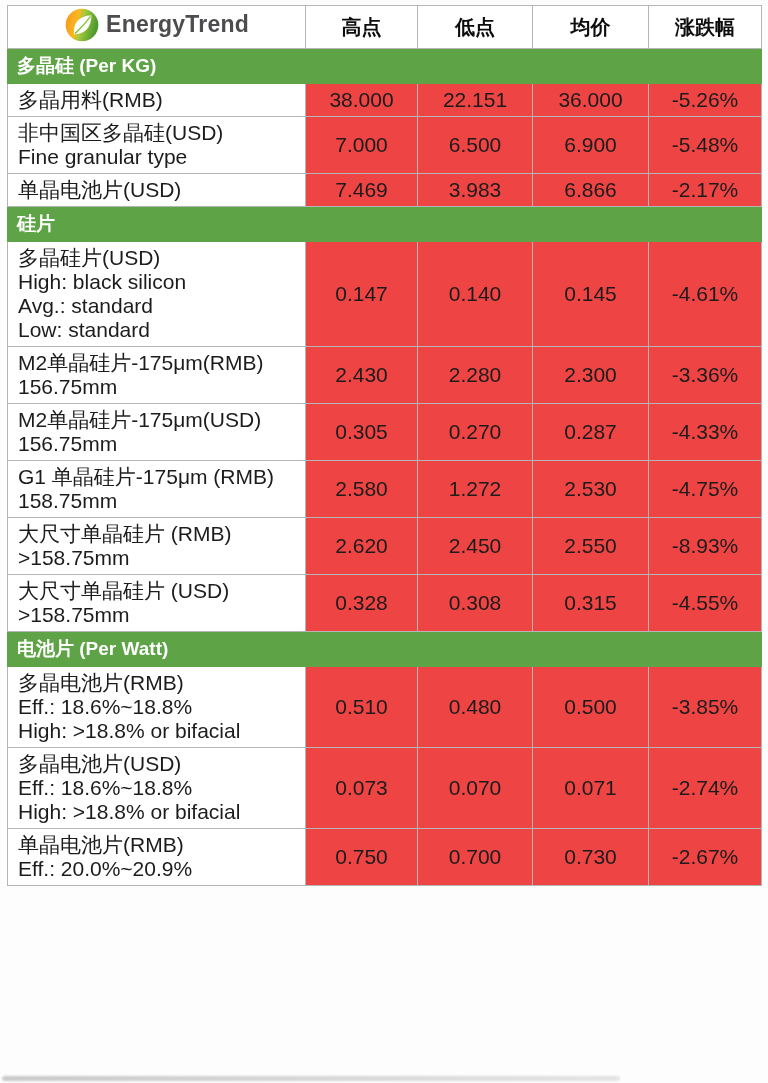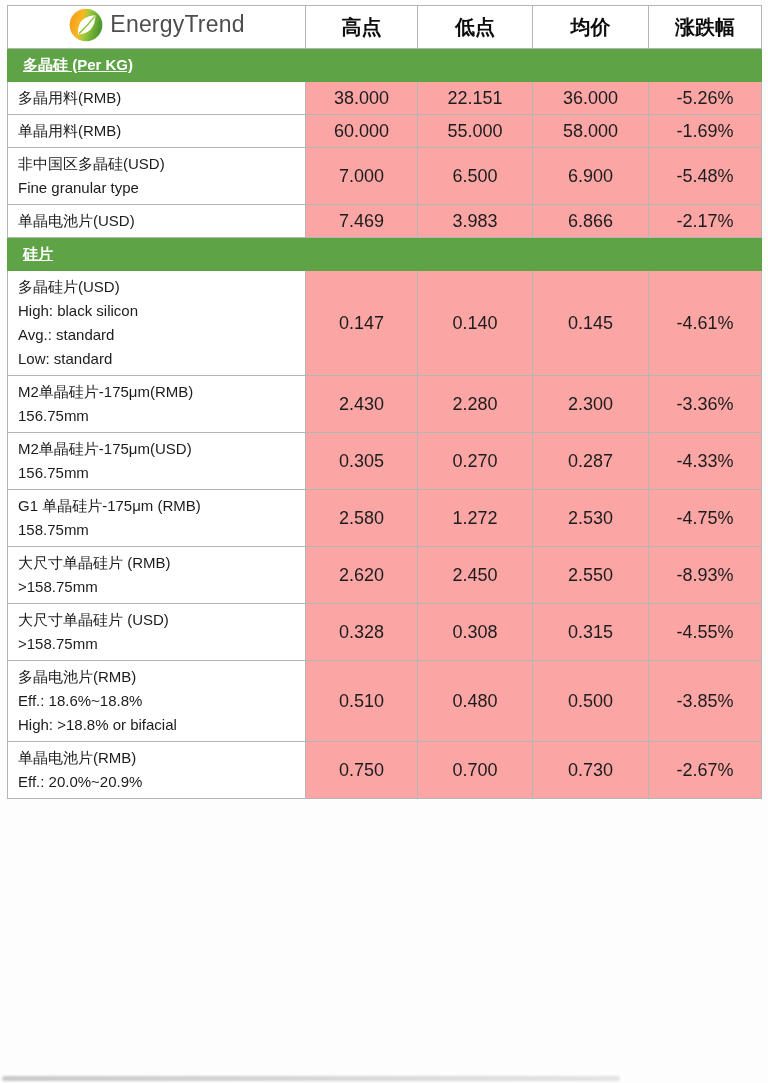--- a/index.html
+++ b/index.html
@@ -15,36 +15,36 @@
     border:1px solid #b5b5b5;
   }
   
   .price-table thead th {
     height:42px; text-align:center; vertical-align:middle;
     font-size:20px; font-weight:bold; color:#0d0d0d; background:#ffffff;
     padding:0;
   }
   th.logo-cell { text-align:center; }
   .logo-wrap { display:inline-flex; align-items:center; gap:6px; }
-  .logo-text { font-size:23px; font-weight:normal; color:#4d4d4f; letter-spacing:0.2px; }
+  .logo-text { font-size:23px; font-weight:bold; color:#4d4d4f; letter-spacing:0.2px; }
   
   tr.section-row td {
     background:#5ea447; color:#ffffff;
-    font-size:15px; font-weight:600;
-    padding:4px 15px; border:1px solid #5ea447;
-    height:24px; vertical-align:middle;text-decoration:underline;
+    font-size:19px; font-weight:600;
+    padding:4px 9px; border:1px solid #5ea447;
+    height:24px; vertical-align:middle;
   }
   
   td.label-cell {
     text-align:left; padding:4px 10px; vertical-align:middle;
-    font-size:15px; color:#1c1c1c; line-height:24px; background:#ffffff;
+    font-size:21px; color:#1c1c1c; line-height:24px; background:#ffffff;
   }
   td.value-cell {
     text-align:center; vertical-align:middle;
-    font-size:18px; color:#1c1c1c; background:#fca5a5;
+    font-size:21px; color:#1c1c1c; background:#ef4444;
   }
   
   .bottom-shadow {
     position:absolute; left:2px; top:1076px; width:618px; height:5px;
     background:linear-gradient(to right,#9f9f9f,#cfcfcf);
     opacity:.55; filter:blur(1px); border-radius:3px;
   }
 </style>
 </head>
 <body>
@@ -92,29 +92,20 @@
           <td class="label-cell">
             <div>多晶用料(RMB)</div>
           </td>
           <td class="value-cell">38.000</td>
           <td class="value-cell">22.151</td>
           <td class="value-cell">36.000</td>
           <td class="value-cell">-5.26%</td>
         </tr>
         <tr>
           <td class="label-cell">
-            <div>单晶用料(RMB)</div>
-          </td>
-          <td class="value-cell">60.000</td>
-          <td class="value-cell">55.000</td>
-          <td class="value-cell">58.000</td>
-          <td class="value-cell">-1.69%</td>
-        </tr>
-        <tr>
-          <td class="label-cell">
             <div>非中国区多晶硅(USD)</div>
             <div>Fine granular type</div>
           </td>
           <td class="value-cell">7.000</td>
           <td class="value-cell">6.500</td>
           <td class="value-cell">6.900</td>
           <td class="value-cell">-5.48%</td>
         </tr>
         <tr>
           <td class="label-cell">
@@ -183,30 +174,44 @@
         <tr>
           <td class="label-cell">
             <div>大尺寸单晶硅片 (USD)</div>
             <div>&gt;158.75mm</div>
           </td>
           <td class="value-cell">0.328</td>
           <td class="value-cell">0.308</td>
           <td class="value-cell">0.315</td>
           <td class="value-cell">-4.55%</td>
         </tr>
+        <tr class="section-row">
+          <td colspan="5">电池片 (Per Watt)</td>
+        </tr>
         <tr>
           <td class="label-cell">
             <div>多晶电池片(RMB)</div>
             <div>Eff.: 18.6%~18.8%</div>
             <div>High: &gt;18.8% or bifacial</div>
           </td>
           <td class="value-cell">0.510</td>
           <td class="value-cell">0.480</td>
           <td class="value-cell">0.500</td>
           <td class="value-cell">-3.85%</td>
+        </tr>
+        <tr>
+          <td class="label-cell">
+            <div>多晶电池片(USD)</div>
+            <div>Eff.: 18.6%~18.8%</div>
+            <div>High: &gt;18.8% or bifacial</div>
+          </td>
+          <td class="value-cell">0.073</td>
+          <td class="value-cell">0.070</td>
+          <td class="value-cell">0.071</td>
+          <td class="value-cell">-2.74%</td>
         </tr>
         <tr>
           <td class="label-cell">
             <div>单晶电池片(RMB)</div>
             <div>Eff.: 20.0%~20.9%</div>
           </td>
           <td class="value-cell">0.750</td>
           <td class="value-cell">0.700</td>
           <td class="value-cell">0.730</td>
           <td class="value-cell">-2.67%</td>

